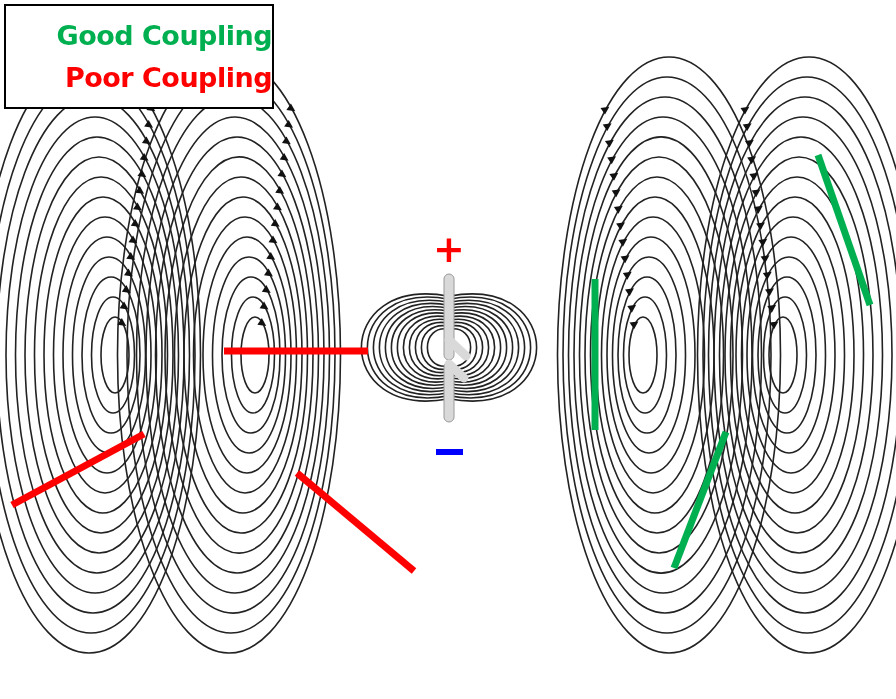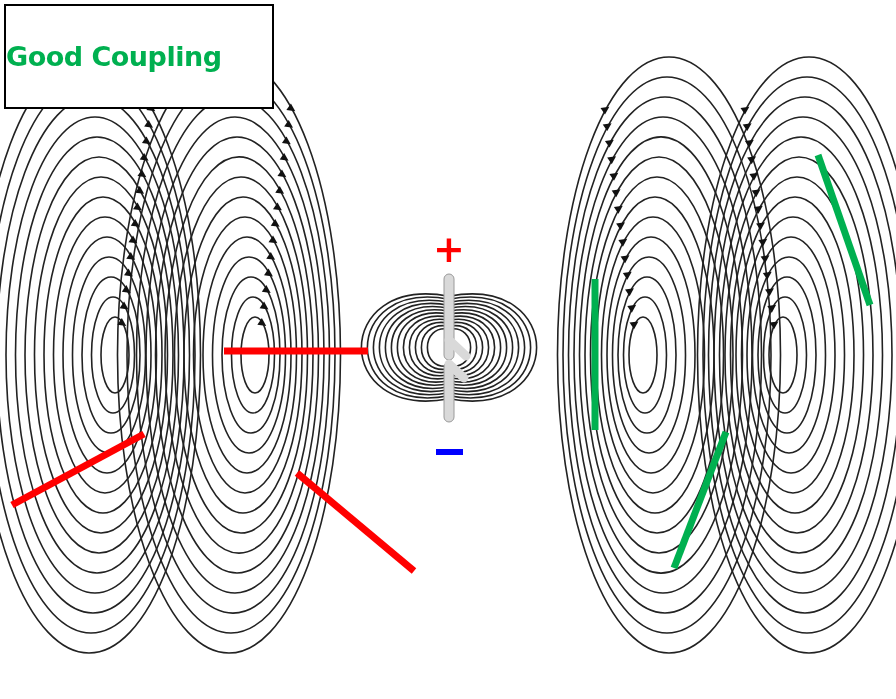--- a/index.html
+++ b/index.html
@@ -1,18 +1,18 @@
 <!DOCTYPE html>
 <html><head>
 <meta charset="utf-8">
 <style>
   html, body { margin:0; padding:0; background:#ffffff; }
   body { width:896px; height:699px; position:relative; overflow:hidden; font-family:"DejaVu Sans", sans-serif; }
   #diagram { position:absolute; left:0; top:0; width:896px; height:699px; }
-  .legend { position:absolute; left:4px; top:4px; width:270px; height:105px; border:2px solid #000; background:#fff; box-sizing:border-box; display:flex; flex-direction:column; justify-content:center; align-items:flex-start; }
+  .legend { position:absolute; left:4px; top:4px; width:270px; height:105px; border:2px solid #000; background:#fff; box-sizing:border-box; display:flex; flex-direction:column; justify-content:center; align-items:flex-end; }
   .legend-item { font-family:"DejaVu Sans", sans-serif; font-weight:bold; font-size:27px; line-height:42px; letter-spacing:-0.5px; }
   .field path { fill:none; stroke:#222; stroke-width:1.6; }
   .field .arrow { fill:#111; stroke:none; }
 </style>
 </head>
 <body>
 
 <svg id="diagram" viewBox="0 0 896 699" xmlns="http://www.w3.org/2000/svg">
   <g class="field" id="field">
       <path d="M 449 329.2 C 420.2 323.8, 420.2 371.2, 449 365.8"></path>
@@ -169,13 +169,14 @@
     </g>
   <g id="good-probes">
       <line x1="595" y1="279" x2="595" y2="430" stroke="#00B050" stroke-width="7"></line>
       <line x1="818" y1="155" x2="870" y2="305" stroke="#00B050" stroke-width="7"></line>
       <line x1="674" y1="568" x2="726" y2="432" stroke="#00B050" stroke-width="7"></line>
     </g>
 </svg>
 
 <div class="legend">
   <div class="legend-item" style="color:#00B050">Good Coupling</div>
+  <div class="legend-item" style="color:#FF0000">Poor Coupling</div>
 </div>
 
 </body></html>

